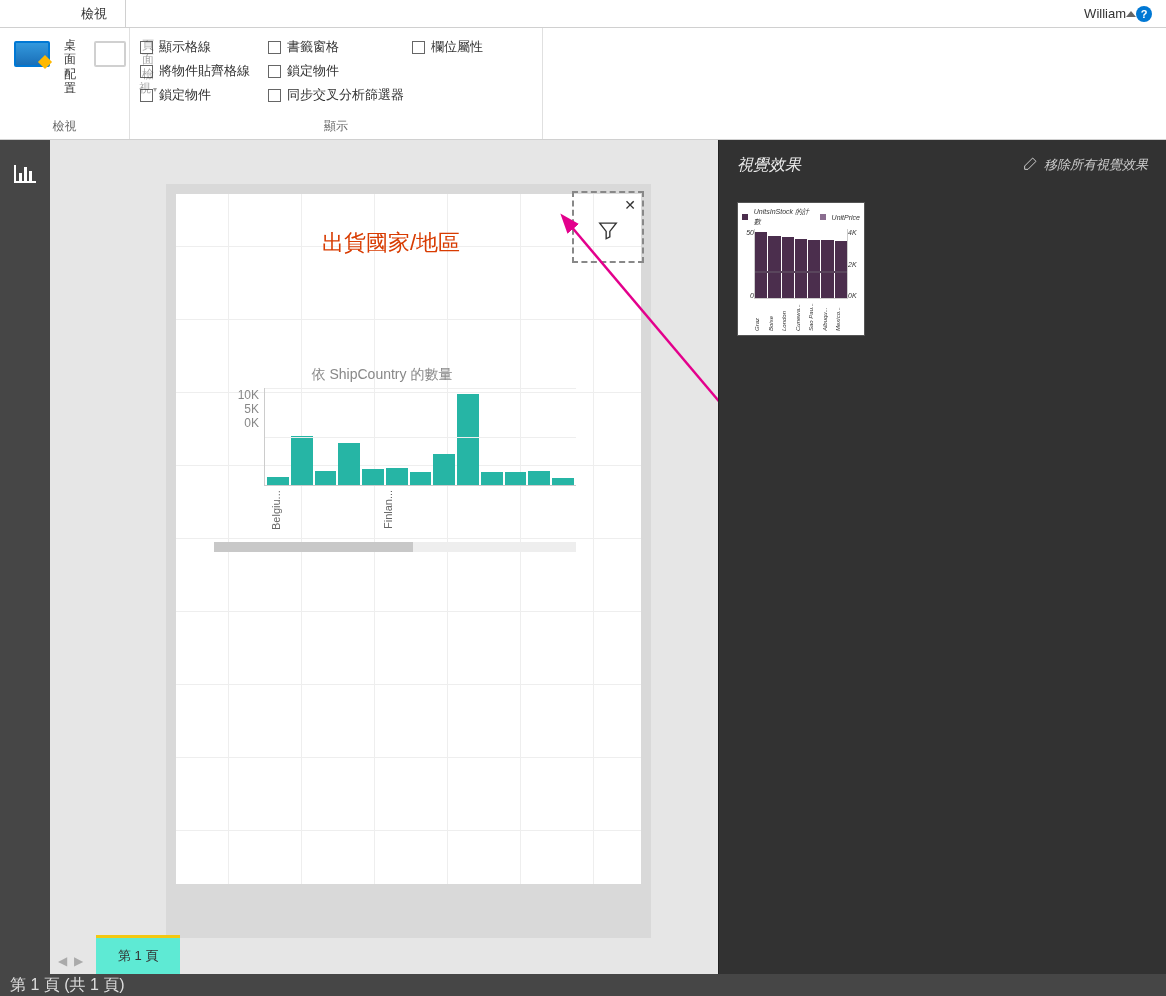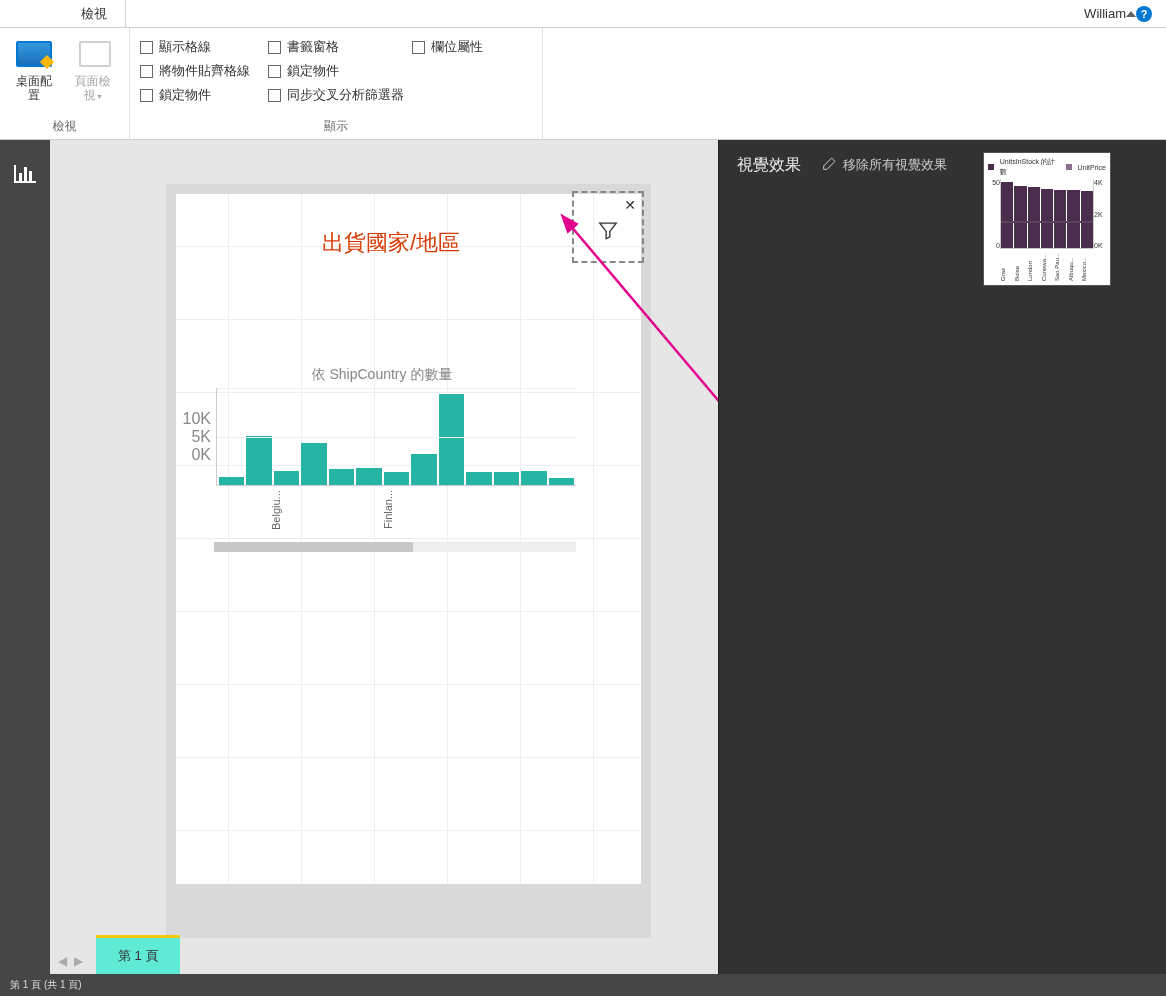--- a/index.html
+++ b/index.html
@@ -14,21 +14,21 @@
   .title-right { margin-left: auto; display: flex; align-items: center; padding-right: 14px; height:100%; }
   .username { font-size: 13px; color:#333;}
   .caret-up { width:0;height:0;border-left:5px solid transparent;border-right:5px solid transparent;border-bottom:6px solid #666; }
   .help-icon { width:16px;height:16px;border-radius:50%;background:#0078d4;color:#fff;display:flex;align-items:center;justify-content:center;font-size:11px;font-weight:bold;}
   
   
   .ribbon { height: 112px; background: #fff; border-bottom: 1px solid #d0d0d0; display: flex; }
   .ribbon-group { border-right: 1px solid #e0e0e0; padding: 6px 10px 2px; display:flex; flex-direction:column; }
   .ribbon-group-body { flex:1; display:flex; gap:8px; align-items:flex-start;}
   .ribbon-group-label { text-align:center; font-size:12px; color:#666; padding:2px 0;}
-  .big-btn { display:flex; flex-direction:column; align-items:flex-end; gap:4px; padding:4px 4px; cursor:pointer;}
+  .big-btn { display:flex; flex-direction:row; align-items:flex-start; gap:12px; padding:4px 4px; cursor:pointer;}
   .big-btn .ico { width:40px; height:32px; display:flex;align-items:center;justify-content:center;}
   .big-btn .lbl { font-size:12px; text-align:center; line-height:1.2;}
   .monitor-ico { width:36px;height:26px;border:2px solid #0078d4;border-radius:2px;background:linear-gradient(#3399dd,#1a6fb8);position:relative;}
   .monitor-ico::after{content:"";position:absolute;right:-2px;bottom:-2px;width:10px;height:10px;background:#ffb900;transform:rotate(45deg);}
   .page-ico { width:32px;height:26px;border:2px solid #999;border-radius:2px;background:#fff;}
   .disabled { opacity:0.45;}
   .chev { margin-left:2px; font-size:8px;}
   
   .check-col { display:flex; flex-direction:column; gap:6px; padding-top:4px;}
   .check-row { display:flex; align-items:center; gap:6px; font-size:13px; cursor:pointer; min-width:120px;}
@@ -57,57 +57,57 @@
   
   .slicer-label { position:absolute; left:146px; top:35px; font-size:22px; color:#d83b01; text-align:center; line-height:1.3;}
   
   
   .annotation-arrow { position:absolute; pointer-events:none; }
   
   
   .chart-box { position:absolute; left:8px; top:172px; width:392px;}
   .chart-title { font-size:14px; color:#888; margin-bottom:4px; padding-left:4px;text-align:center;}
   .chart-plot { height:98px; display:flex; align-items:stretch; gap:2px;}
-  .yaxis { width:30px; display:flex; flex-direction:column; justify-content:center; align-items:flex-end; font-size:16px; color:#888; padding-right:3px;}
+  .yaxis { width:30px; display:flex; flex-direction:column; justify-content:flex-start; align-items:flex-end; font-size:12px; color:#888; padding-right:3px;margin-left:48px;}
   .plot-area { flex:1; border-left:1px solid #ccc; border-bottom:1px solid #ccc; display:flex; align-items:flex-end; gap:2px; padding:0 2px; position:relative;}
   .gridline{position:absolute;left:0;right:0;border-top:1px solid #eee;}
   .bar { flex:1; background:#26b5a5; min-width:14px;}
   .xaxis { display:flex; padding-left:30px; gap:2px; margin-top:4px;}
   .xlab { flex:1; min-width:14px; font-size:11px; color:#666; writing-mode:vertical-rl; transform:rotate(180deg); height:48px; text-align:right; overflow:hidden;}
   .hscroll { margin:4px 0 0 30px; height:10px; background:#eee; position:relative;}
   .hscroll-thumb{position:absolute;left:0;top:0;height:100%;width:55%;background:#c8c8c8;}
   
   
   .pagetabs { position:absolute; left:0; right:0; bottom:0; height:36px; background:#e6e6e6; display:flex; align-items:flex-end;}
   .nav-arrows{display:flex;gap:2px;padding:0 8px 6px;}
   .nav-arrow{width:14px;height:14px;color:#aaa;cursor:pointer;}
   .pagetab { background:#5eead4; border-top:3px solid #f2c811; padding:9px 22px; font-size:13px; cursor:pointer;}
   
   
-  .right-panel { width:448px; background:#323232; color:#eee; display:flex; border-left:1px solid #222;}
+  .right-panel { width:448px; background:#323232; color:#eee; display:flex; flex-direction:column; border-left:1px solid #222;font-style:italic;}
   .panel-header { height:50px; display:flex; align-items:center; padding:0 18px; gap:20px;}
   .panel-title { font-size:16px; flex:1;}
   .remove-all { display:flex; align-items:center; gap:6px; font-size:13px; color:#ccc; cursor:pointer;}
   .eraser-ico svg{width:16px;height:16px;stroke:#ccc;fill:none;stroke-width:1.5;}
   .panel-body { flex:1; padding:12px 18px; overflow:auto;}
   
   .thumb { width:128px; background:#fff; padding:4px; border:1px solid #555;}
   .thumb-legend { display:flex; gap:6px; font-size:7px; color:#333; margin-bottom:2px; align-items:center;}
   .legdot{width:6px;height:6px;display:inline-block;}
   .thumb-plot { height:70px; display:flex; align-items:stretch;}
   .thumb-yaxis{width:12px;display:flex;flex-direction:column;justify-content:space-between;font-size:7px;color:#333;text-align:right;}
   .thumb-yaxis2{width:12px;display:flex;flex-direction:column;justify-content:space-between;font-size:7px;color:#333;text-align:left;}
   .thumb-bars{flex:1;display:flex;align-items:flex-end;gap:1px;position:relative;border-left:1px solid #ccc;border-right:1px solid #ccc; border-bottom:1px solid #ccc;}
   .tbar{flex:1;background:#4b2e4d;}
   .tline{position:absolute;left:0;right:0;border-top:2px solid #59455c;}
   .thumb-x{display:flex;padding-left:12px;padding-right:12px;gap:1px;margin-top:2px;}
   .txl{flex:1;font-size:6px;color:#333;writing-mode:vertical-rl;transform:rotate(180deg);height:30px;overflow:hidden;}
   
   
-  .statusbar { height:22px; background:#464646; color:#ddd; font-size:10px; display:flex; align-items:center; padding:0 10px;}
+  .statusbar { height:22px; background:#464646; color:#ddd; font-size:16px; display:flex; align-items:center; padding:0 10px;}
 </style>
 </head>
 <body>
 
 <div class="titlebar">
   <div class="tabs">
     <div class="tab active-dark">檔案</div>
     <div class="tab active-light">檢視</div>
   </div>
   <div class="title-right">

